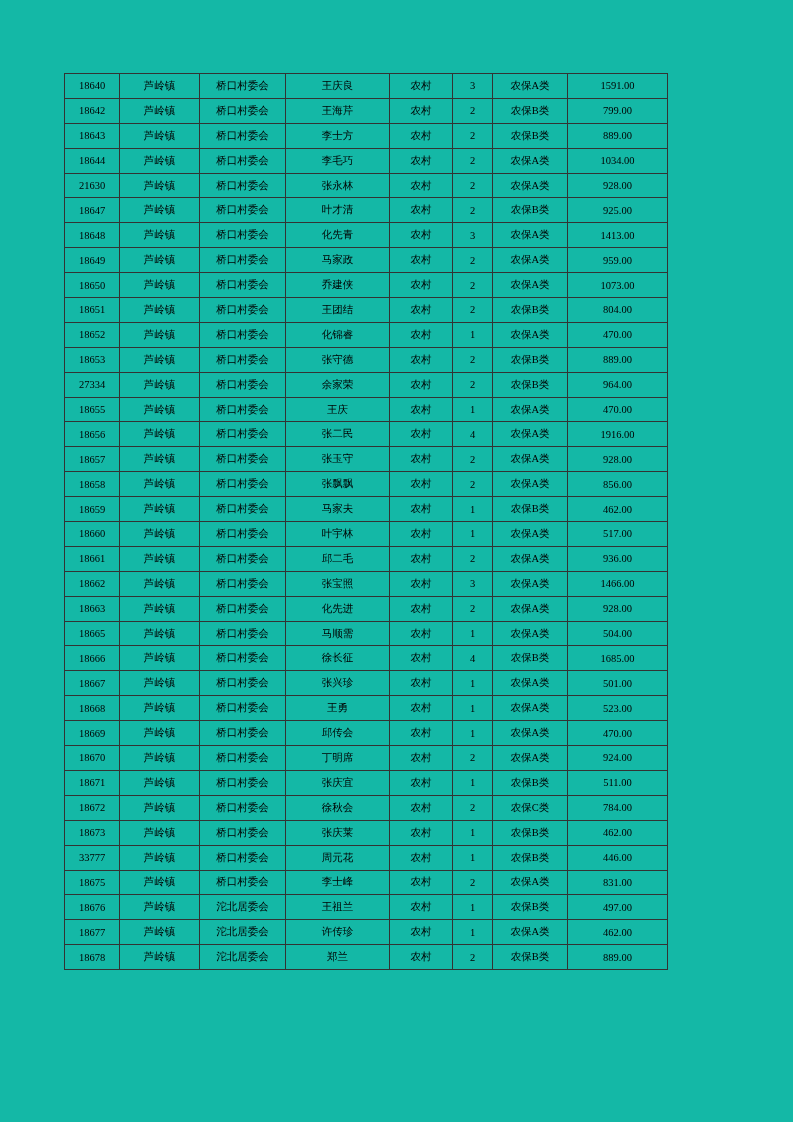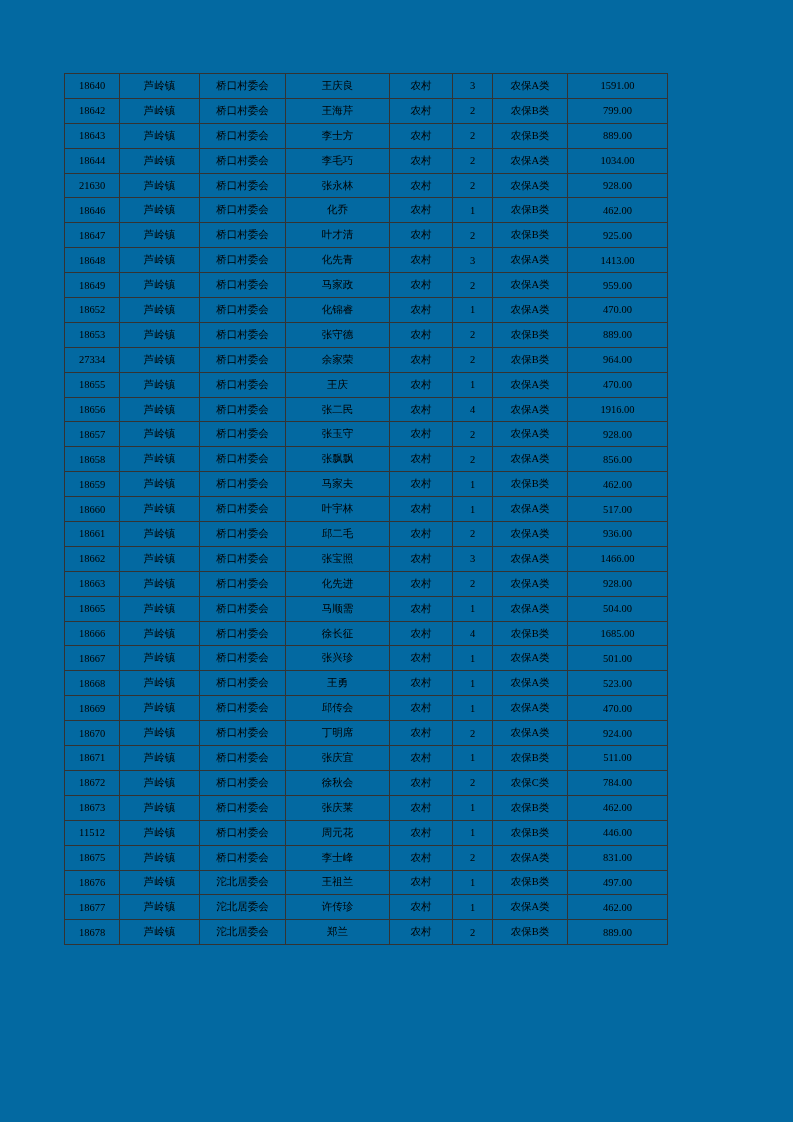--- a/index.html
+++ b/index.html
@@ -4,21 +4,21 @@
 <style>
   html, body {
     margin: 0;
     padding: 0;
     background: #ffffff;
   }
   .page {
     position: relative;
     width: 793px;
     height: 1122px;
-    background: #0369a1;
+    background: #14b8a6;
     overflow: hidden;
     font-family: "Liberation Serif", "DejaVu Serif", serif;
   }
   table.data-table {
     position: absolute;
     left: 64px;
     top: 73px;
     width: 603px;
     border-collapse: collapse;
     table-layout: fixed;
@@ -96,30 +96,20 @@
           <td>21630</td>
           <td>芦岭镇</td>
           <td>桥口村委会</td>
           <td>张永林</td>
           <td>农村</td>
           <td>2</td>
           <td>农保A类</td>
           <td>928.00</td>
         </tr>
         <tr>
-          <td>18646</td>
-          <td>芦岭镇</td>
-          <td>桥口村委会</td>
-          <td>化乔</td>
-          <td>农村</td>
-          <td>1</td>
-          <td>农保B类</td>
-          <td>462.00</td>
-        </tr>
-        <tr>
           <td>18647</td>
           <td>芦岭镇</td>
           <td>桥口村委会</td>
           <td>叶才清</td>
           <td>农村</td>
           <td>2</td>
           <td>农保B类</td>
           <td>925.00</td>
         </tr>
         <tr>
@@ -134,20 +124,40 @@
         </tr>
         <tr>
           <td>18649</td>
           <td>芦岭镇</td>
           <td>桥口村委会</td>
           <td>马家政</td>
           <td>农村</td>
           <td>2</td>
           <td>农保A类</td>
           <td>959.00</td>
+        </tr>
+        <tr>
+          <td>18650</td>
+          <td>芦岭镇</td>
+          <td>桥口村委会</td>
+          <td>乔建侠</td>
+          <td>农村</td>
+          <td>2</td>
+          <td>农保A类</td>
+          <td>1073.00</td>
+        </tr>
+        <tr>
+          <td>18651</td>
+          <td>芦岭镇</td>
+          <td>桥口村委会</td>
+          <td>王团结</td>
+          <td>农村</td>
+          <td>2</td>
+          <td>农保B类</td>
+          <td>804.00</td>
         </tr>
         <tr>
           <td>18652</td>
           <td>芦岭镇</td>
           <td>桥口村委会</td>
           <td>化锦睿</td>
           <td>农村</td>
           <td>1</td>
           <td>农保A类</td>
           <td>470.00</td>
@@ -346,21 +356,21 @@
           <td>18673</td>
           <td>芦岭镇</td>
           <td>桥口村委会</td>
           <td>张庆莱</td>
           <td>农村</td>
           <td>1</td>
           <td>农保B类</td>
           <td>462.00</td>
         </tr>
         <tr>
-          <td>11512</td>
+          <td>33777</td>
           <td>芦岭镇</td>
           <td>桥口村委会</td>
           <td>周元花</td>
           <td>农村</td>
           <td>1</td>
           <td>农保B类</td>
           <td>446.00</td>
         </tr>
         <tr>
           <td>18675</td>

